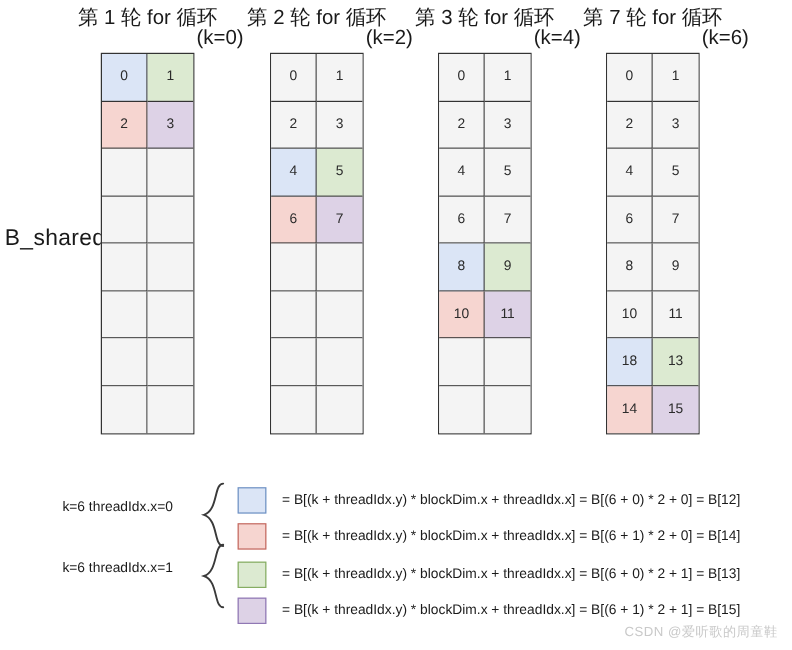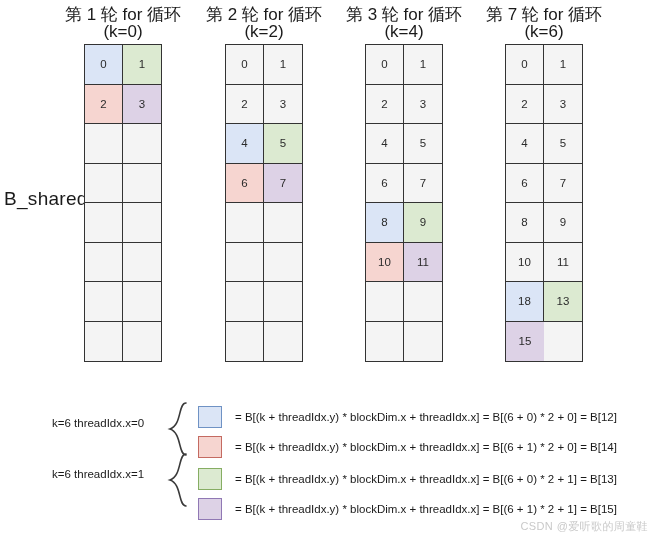--- a/index.html
+++ b/index.html
@@ -18,21 +18,21 @@
 
   
   .col-header {
     position: absolute;
     width: 160px;
     text-align: center;
     font-size: 17px;
     line-height: 17px;
     color: #1a1a1a;
   }
-  .col-header .hdr-line2 { display: block; }
+  .col-header .hdr-line2 { display: block; text-align: right; }
 
   
   .grid {
     position: absolute;
     top: 44px;
     width: 78px;
     height: 318px;
     display: grid;
     grid-template-columns: 1fr 1fr;
     grid-template-rows: repeat(8, 1fr);
@@ -210,20 +210,21 @@
     <div class="cell">4</div>
     <div class="cell c-right">5</div>
     <div class="cell">6</div>
     <div class="cell c-right">7</div>
     <div class="cell">8</div>
     <div class="cell c-right">9</div>
     <div class="cell">10</div>
     <div class="cell c-right">11</div>
     <div class="cell blue">18</div>
     <div class="cell green c-right">13</div>
+    <div class="cell pink r-last">14</div>
     <div class="cell purple c-right r-last">15</div>
   </div>
 
 <div class="legend">
 
   <div class="legend-group-label" style="left:40px; top:21px;">k=6 threadIdx.x=0</div>
   <div class="brace" style="left:152px; top:5px;">
     <svg width="26" height="56" viewBox="0 0 26 56">
       <path d="M22 2 C14 2 18 24 6 28 C18 32 14 54 22 54" fill="none" stroke="#3a3a3a" stroke-width="1.6" stroke-linecap="round"></path>
     </svg>

